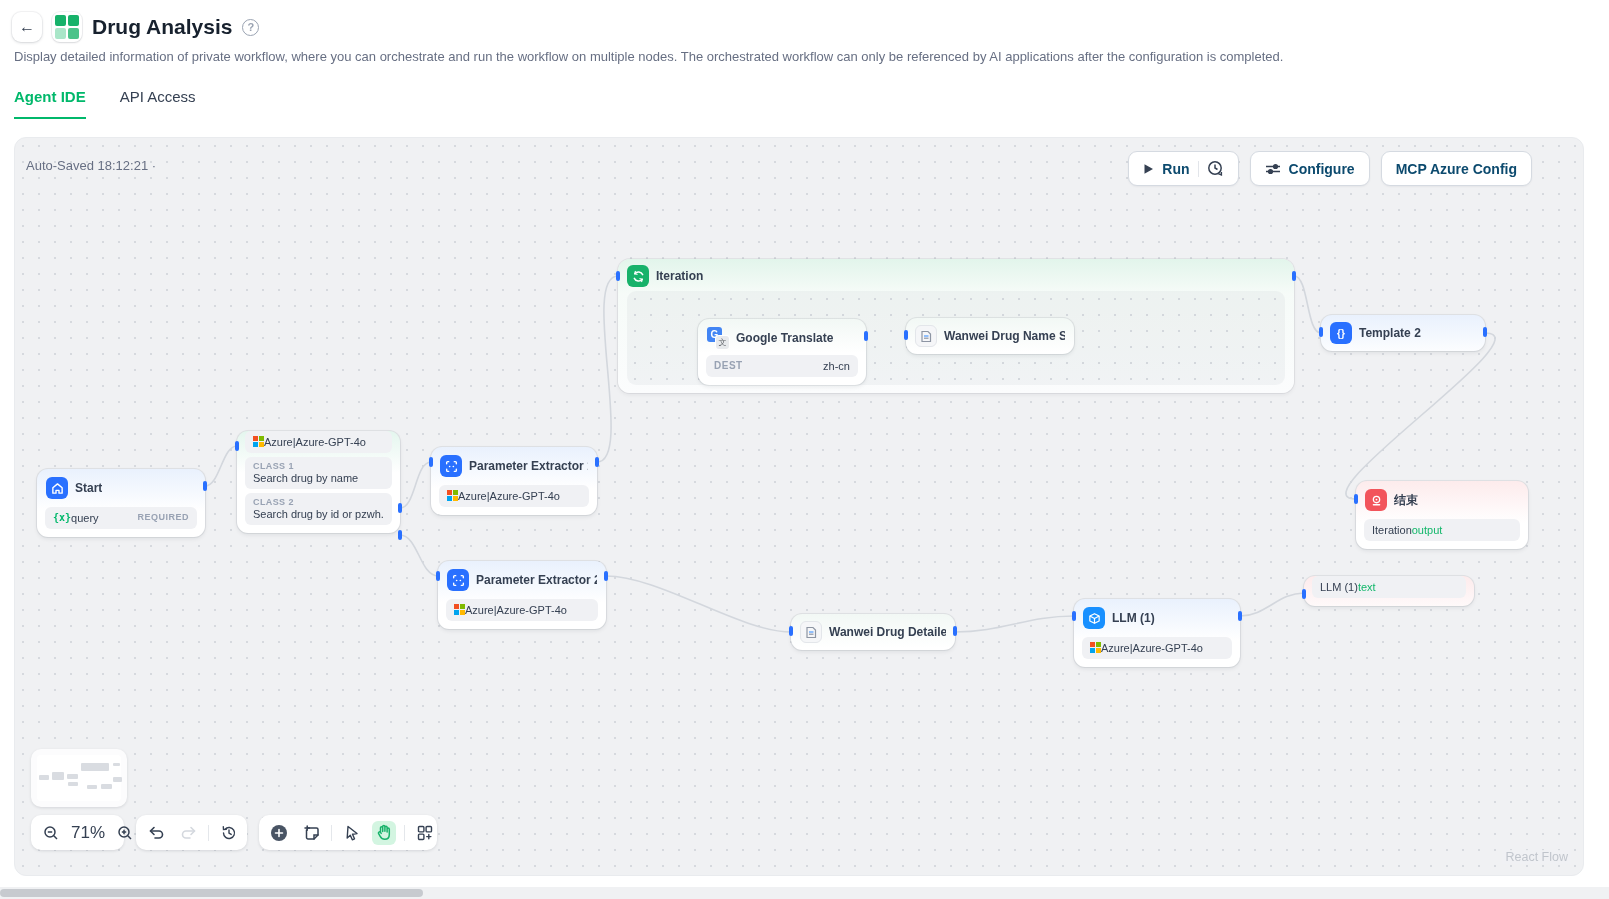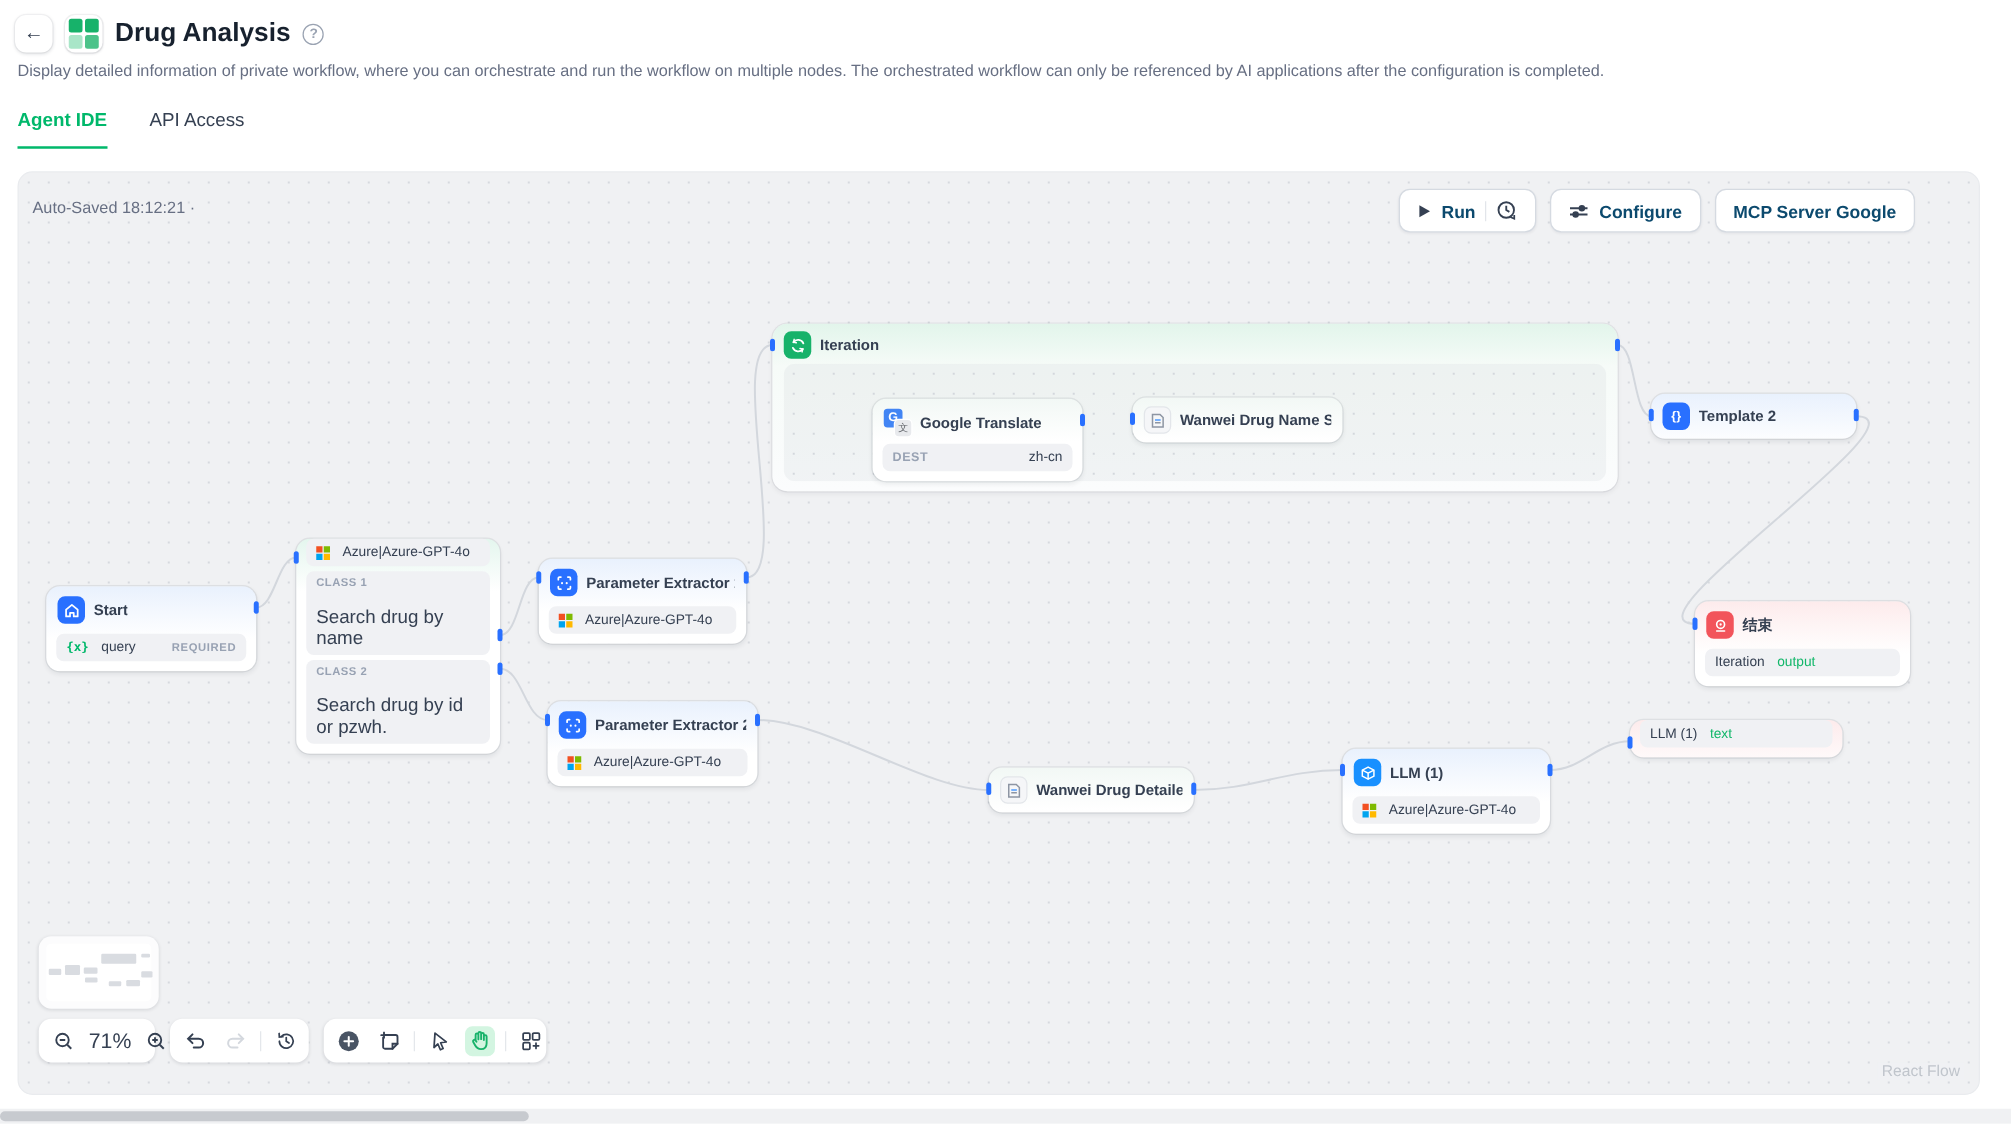--- a/index.html
+++ b/index.html
@@ -44,26 +44,26 @@
   .act-btn .vdiv { width:1px; height:16px; background:#e2e5ea; }
   
   .node { position:absolute; background:#fff; border-radius:11px;
     box-shadow:0 0 0 1px rgba(16,24,40,.07), 0 2px 4px rgba(16,24,40,.08); }
   .node-head { display:flex; align-items:center; gap:7px; padding:8px 9px; }
   .node-title { font-size:12px; font-weight:700; color:#354052; white-space:nowrap; overflow:hidden; }
   .nicon { width:22px; height:22px; border-radius:6px; flex:none;
     display:flex; align-items:center; justify-content:center; color:#fff; }
   .node-body { padding:0 8px 8px; display:flex; flex-direction:column; gap:4px; }
   .pill { background:#f0f1f4; border-radius:6px; padding:5px 8px; font-size:11px;
-    color:#354052; display:flex; align-items:center; gap:10px; }
+    color:#354052; display:flex; align-items:flex-start; gap:0; }
   .pill .right { margin-left:auto; }
   .tiny-label { font-size:9px; font-weight:700; letter-spacing:.5px; color:#98a2b3; }
   .class-pill { background:#f0f1f4; border-radius:6px; padding:4px 8px 5px; }
   .class-pill .cl { font-size:9px; font-weight:700; letter-spacing:.4px; color:#98a2b3; }
-  .class-pill .cv { font-size:15px; color:#354052; margin-top:14px; }
+  .class-pill .cv { font-size:11px; color:#354052; margin-top:1px; }
   .tint-blue  { background-image:linear-gradient(180deg,#e9f1fd 0,#fff 42px); }
   .tint-green { background-image:linear-gradient(180deg,#e4f6ee 0,#fff 42px); }
   .tint-red   { background-image:linear-gradient(180deg,#fdebec 0,#fff 42px); }
   .tint-soft  { background-image:linear-gradient(180deg,#f2f8f5 0,#fff 34px); }
   .hdl { position:absolute; width:4px; height:10px; background:#2970ff; border-radius:2px; cursor:crosshair; }
   .hdl.l { left:-2px; } .hdl.r { right:-2px; }
   
   .ms { display:grid; grid-template-columns:5px 5px; grid-template-rows:5px 5px; gap:1px; flex:none; }
   .ms i:nth-child(1){background:#f25022}.ms i:nth-child(2){background:#7fba00}
   .ms i:nth-child(3){background:#00a4ef}.ms i:nth-child(4){background:#ffb900}
@@ -154,21 +154,21 @@
     <div class="act-btn">
       <svg class="ic" width="16" height="14" viewBox="0 0 16 14" fill="none" stroke="#354052" stroke-width="1.6">
         <path d="M1 4.5 H15"></path>
           <circle cx="10.5" cy="4.5" r="1.8" fill="#354052"></circle>
         <path d="M1 9.5 H15"></path>
           <circle cx="5.5" cy="9.5" r="1.8" fill="#354052"></circle>
       </svg>
       <span>Configure</span>
     </div>
     <div class="act-btn">
-      <span>MCP Server Google</span>
+      <span>MCP Azure Config</span>
     </div>
   </div>
 
   <svg class="edges">
     <path d="M190,348 C205,348 207,308 222,308"></path>
     <path d="M385,370 C401,370 400,324 416,324"></path>
     <path d="M385,397 C403,397 405,438 423,438"></path>
     <path d="M582,324 C620,324 565,138 603,138"></path>
     <path d="M851,198 L891,198"></path>
     <path d="M1279,138 C1294,138 1291,195 1306,195"></path>

